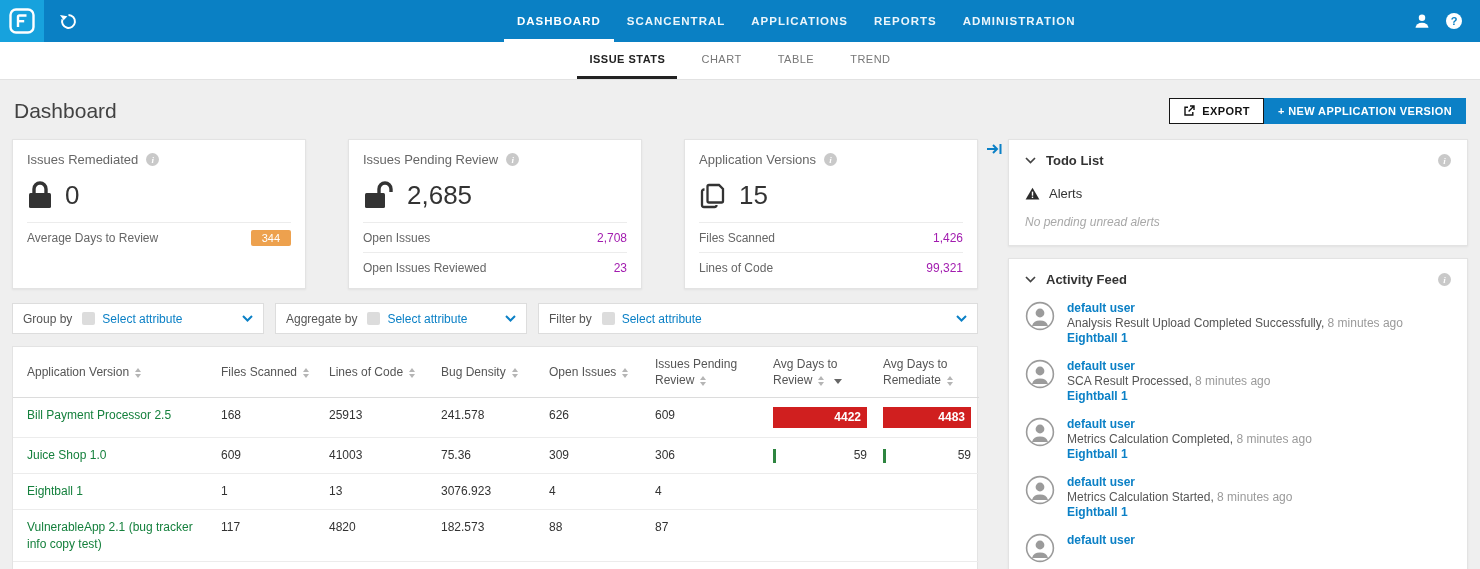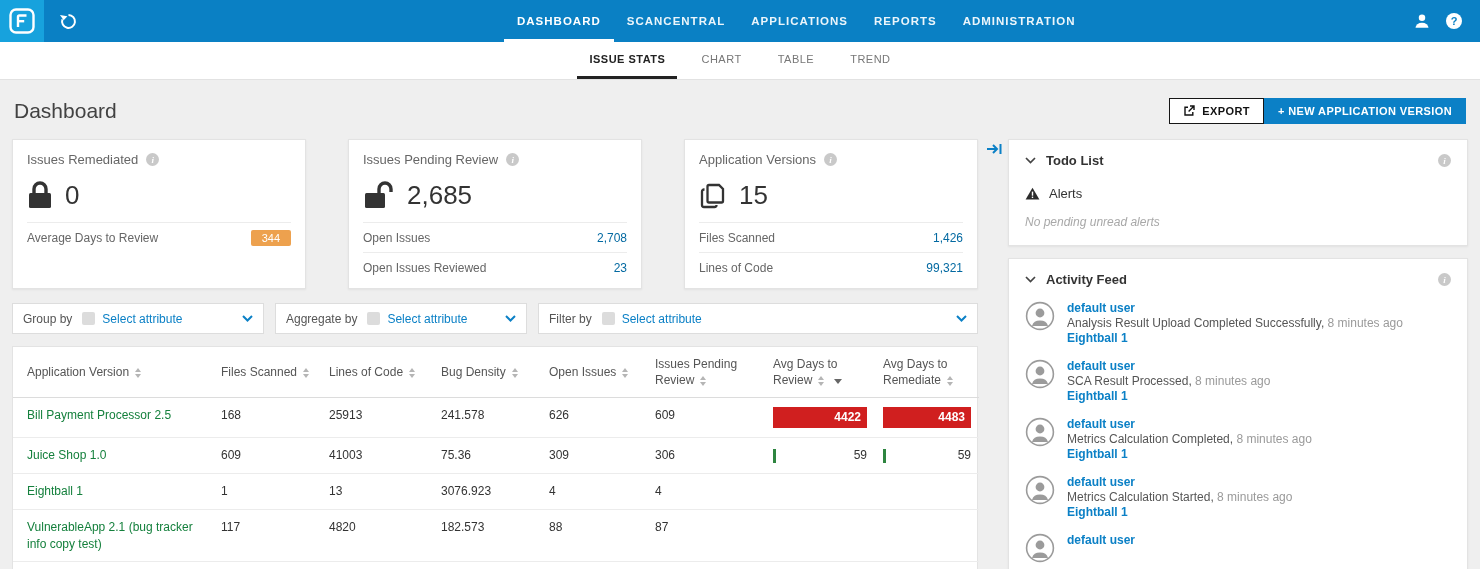--- a/index.html
+++ b/index.html
@@ -45,21 +45,21 @@
   .card{width:294px;background:#fff;border:1px solid #e3e3e3;box-shadow:0 1px 2px rgba(0,0,0,.06);
       padding:12px 14px 0;height:150px}
   .card-title{display:flex;align-items:center;gap:8px;font-size:13px;color:#666}
   .info-i{width:13px;height:13px;border-radius:50%;background:#c9c9c9;color:#fff;font-size:9px;
       font-style:italic;font-weight:bold;display:inline-flex;align-items:center;justify-content:center;
       font-family:"Liberation Serif",serif;flex:none;cursor:pointer}
   .big-row{display:flex;align-items:center;gap:12px;margin:10px 0 9px;height:36px}
   .big-val{font-size:26px;color:#333}
   .stat-row{display:flex;align-items:center;justify-content:space-between;border-top:1px solid #ececec;
       height:30px;font-size:12px;color:#666}
-  .stat-val{color:#0369a1}
+  .stat-val{color:#a21caf}
   .badge-orange{background:#eda14e;color:#fff;font-size:11px;padding:2px 11px;border-radius:2px}
 
   
   .filters{display:flex;gap:11px;margin-top:14px}
   .filter-box{height:31px;background:#fff;border:1px solid #ddd;display:flex;align-items:center;
       padding:0 10px;font-size:12px;cursor:pointer}
   .fb-fixed{width:252px}
   .fb-grow{flex:1}
   .f-label{color:#555;margin-right:10px}
   .attr-icon{width:13px;height:13px;background:#dcdcdc;border-radius:2px;margin-right:7px;flex:none}

